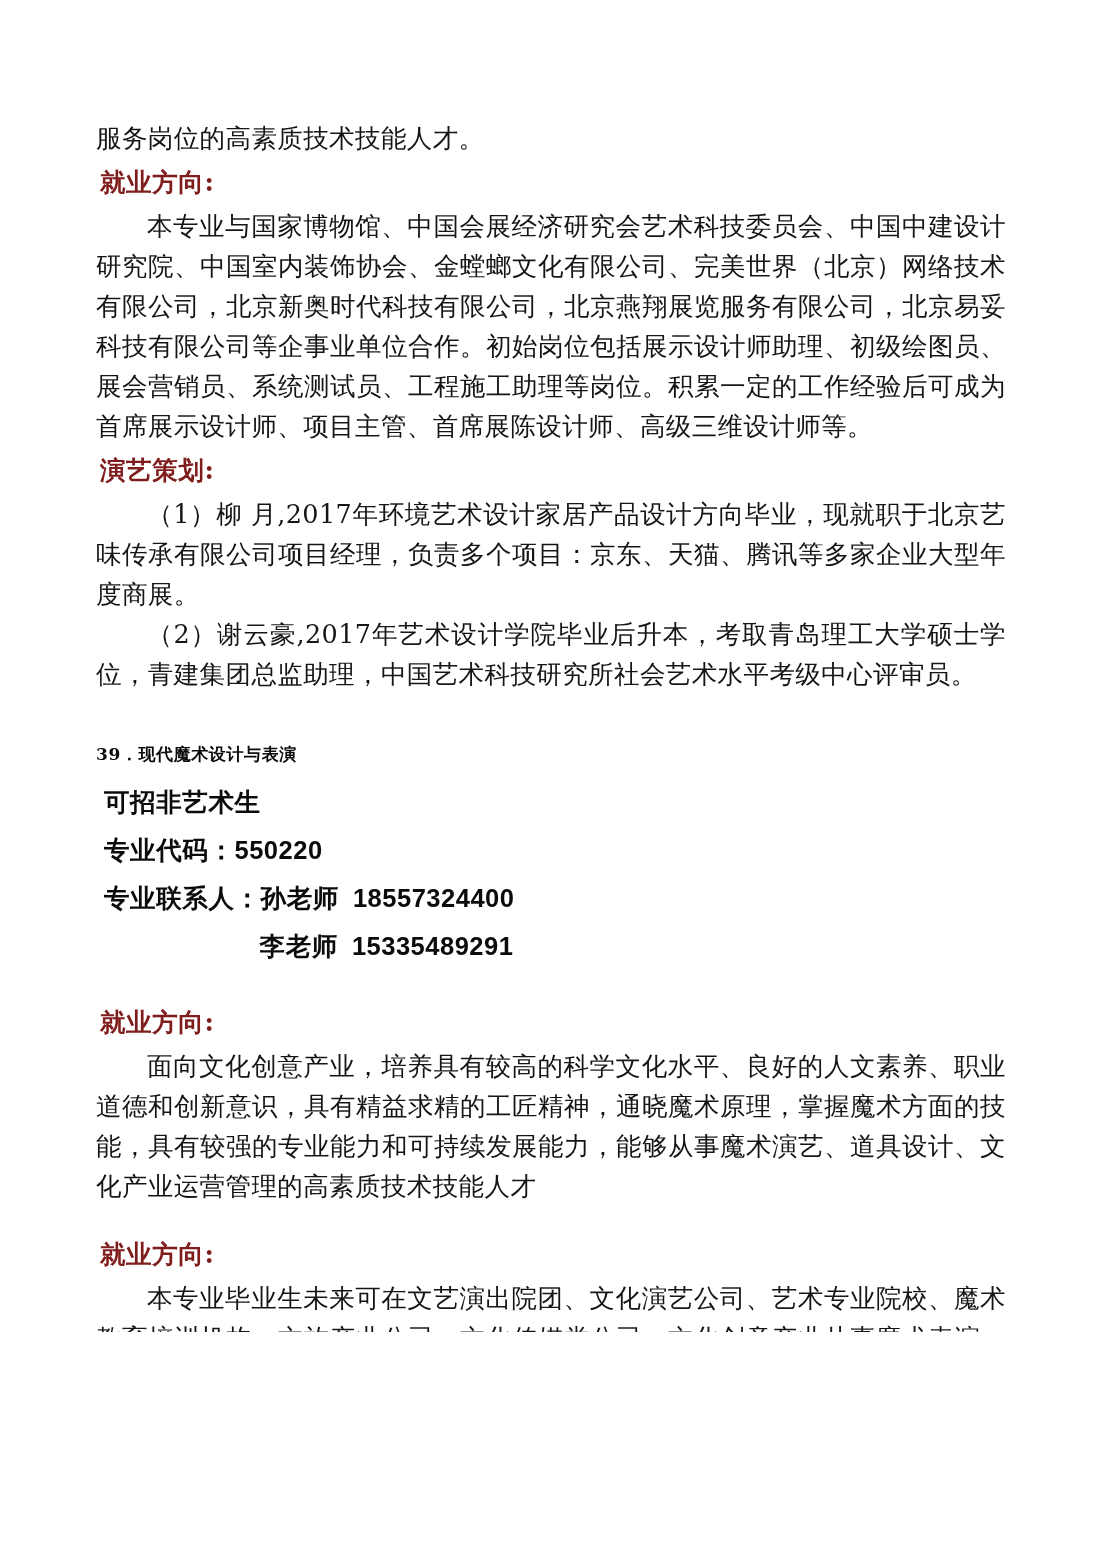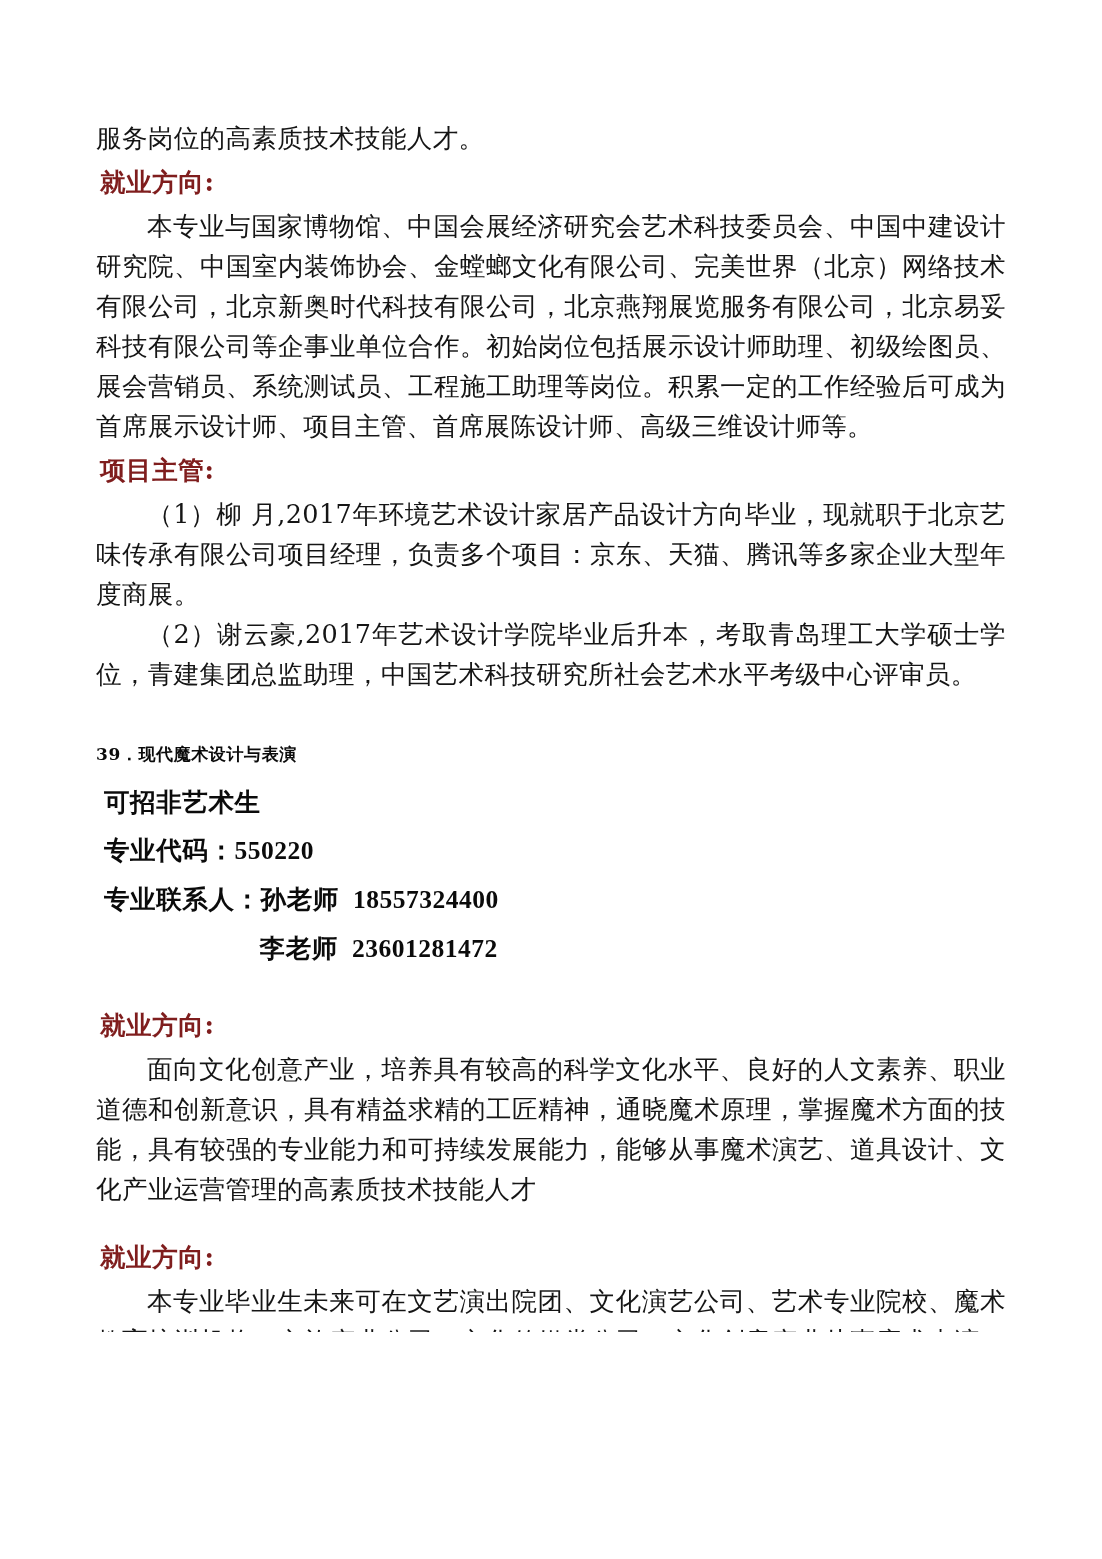--- a/index.html
+++ b/index.html
@@ -60,21 +60,21 @@
   }
   .meta-line {
     font-size: 25.5px;
     line-height: 40px;
     font-weight: bold;
     letter-spacing: 0.6px;
     color: #0b0b0b;
     margin: 8px;
   }
   .meta-line .num {
-    font-family: Liberation Serif, serif;
+    font-family: Liberation Sans, sans-serif;
     letter-spacing: 0.5px;
   }
   .meta-line.sub {
     padding-left: 6.1em;
   }
   .blank {
     height: 40px;
   }
   .blank-half {
     height: 24px;
@@ -101,42 +101,42 @@
 <div class="page">
 
   <div class="content">
 
     <p class="para noindent">服务岗位的高素质技术技能人才。</p>
 
     <p class="heading">就业方向:</p>
 
     <p class="para">本专业与国家博物馆、中国会展经济研究会艺术科技委员会、中国中建设计研究院、中国室内装饰协会、金螳螂文化有限公司、完美世界（北京）网络技术有限公司，北京新奥时代科技有限公司，北京燕翔展览服务有限公司，北京易妥科技有限公司等企事业单位合作。初始岗位包括展示设计师助理、初级绘图员、展会营销员、系统测试员、工程施工助理等岗位。积累一定的工作经验后可成为首席展示设计师、项目主管、首席展陈设计师、高级三维设计师等。</p>
 
-    <p class="heading">项目主管:</p>
+    <p class="heading">演艺策划:</p>
 
     <p class="para">（1）柳 月,2017年环境艺术设计家居产品设计方向毕业，现就职于北京艺味传承有限公司项目经理，负责多个项目：京东、天猫、腾讯等多家企业大型年度商展。</p>
 
     <p class="para">（2）谢云豪,2017年艺术设计学院毕业后升本，考取青岛理工大学硕士学位，青建集团总监助理，中国艺术科技研究所社会艺术水平考级中心评审员。</p>
 
     <div class="blank"></div>
 
     <p class="section-title">39．现代魔术设计与表演</p>
 
     <p class="meta-line">可招非艺术生</p>
 
     <p class="meta-line">
       <span>专业代码：</span><span class="num">550220</span>
     </p>
 
     <p class="meta-line">
       <span>专业联系人：</span><span>孙老师</span><span class="inline-gap"></span><span class="num">18557324400</span>
     </p>
 
     <p class="meta-line sub">
-      <span>李老师</span><span class="inline-gap"></span><span class="num">23601281472</span>
+      <span>李老师</span><span class="inline-gap"></span><span class="num">15335489291</span>
     </p>
 
     <div class="blank-half"></div>
 
     <p class="heading">就业方向:</p>
 
     <p class="para">面向文化创意产业，培养具有较高的科学文化水平、良好的人文素养、职业道德和创新意识，具有精益求精的工匠精神，通晓魔术原理，掌握魔术方面的技能，具有较强的专业能力和可持续发展能力，能够从事魔术演艺、道具设计、文化产业运营管理的高素质技术技能人才</p>
 
     <div class="blank-half"></div>
 

